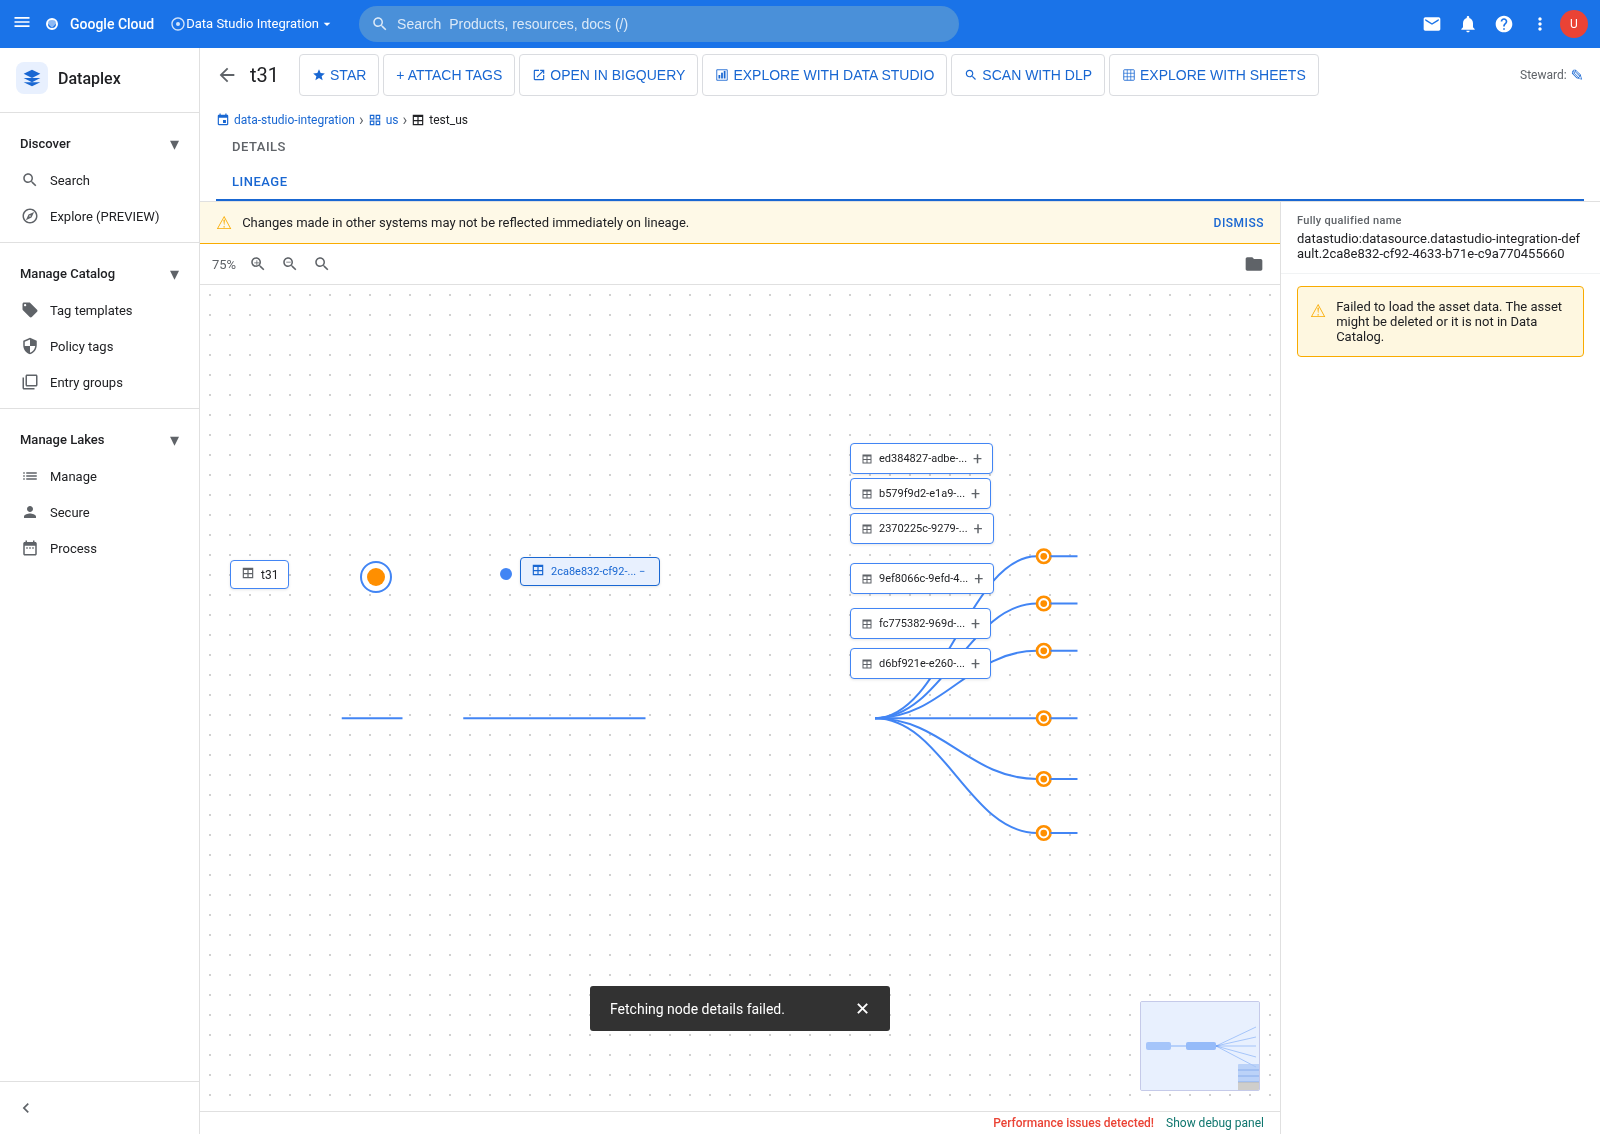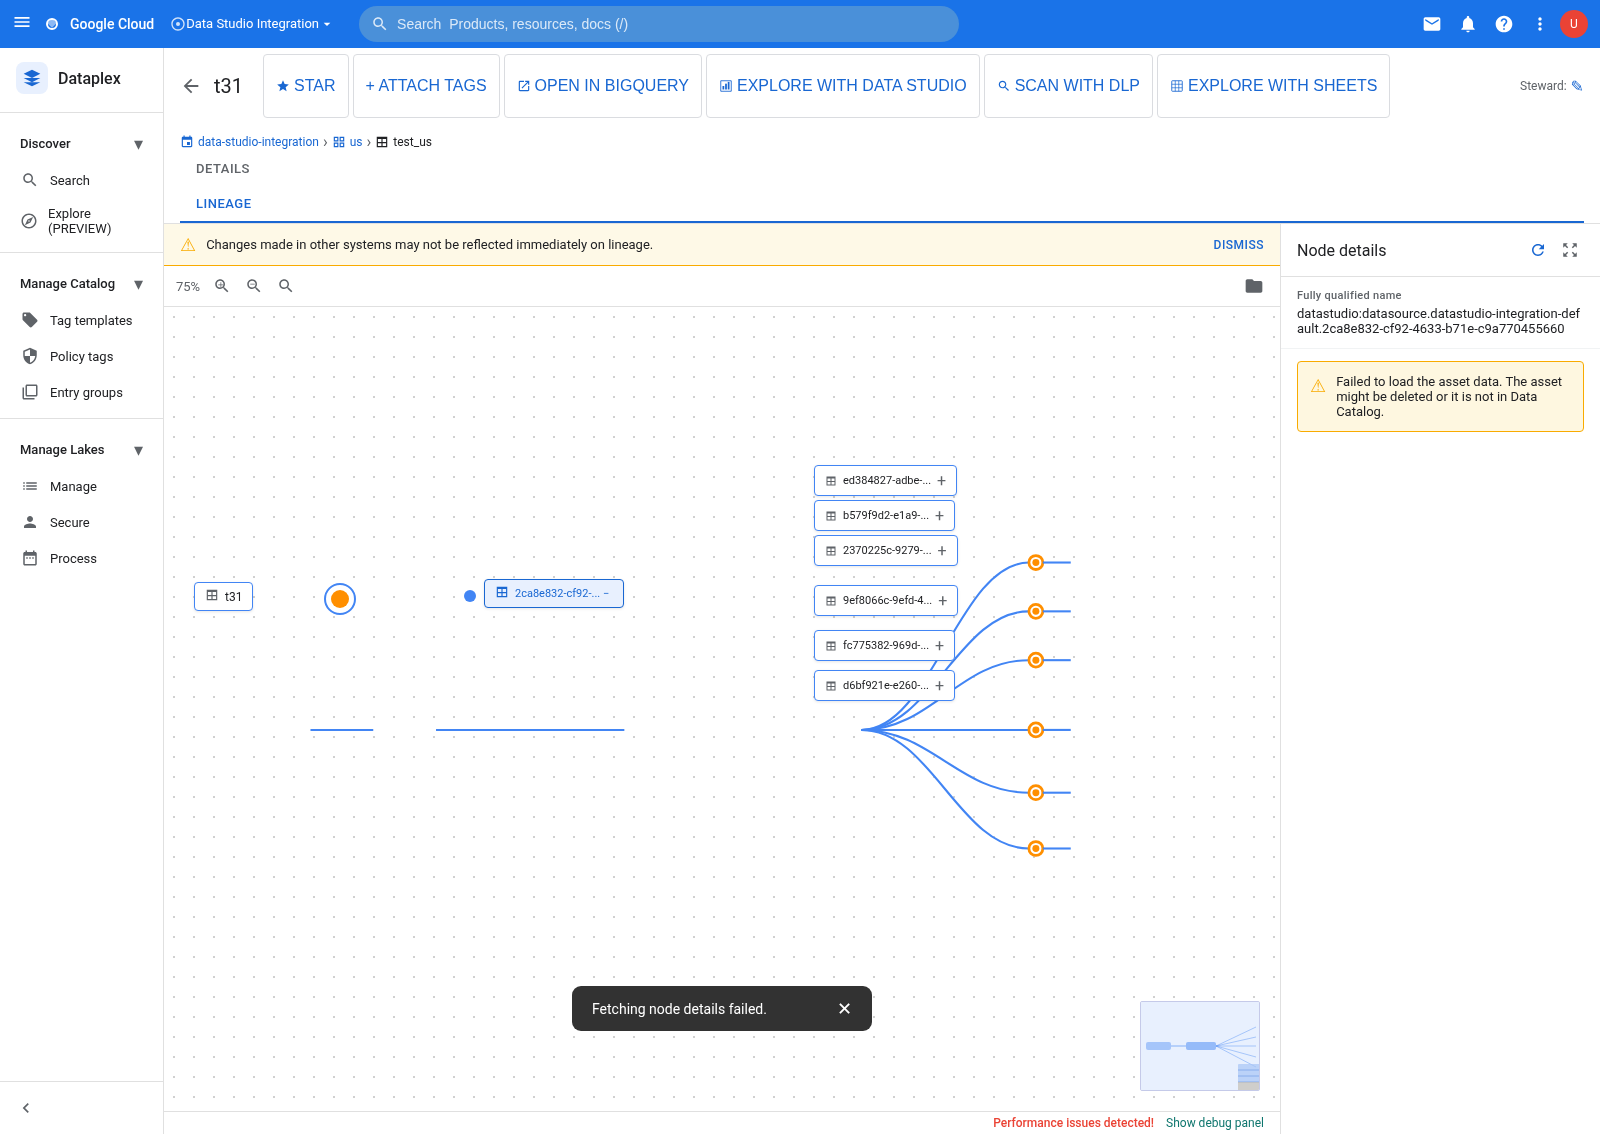--- a/index.html
+++ b/index.html
@@ -44,21 +44,21 @@
     .search-bar input::placeholder { color: rgba(255,255,255,0.8); }
     .top-bar-actions { display: flex; align-items: center; gap: 4px; margin-left: auto; }
     .top-bar-icon-btn { width: 32px; height: 32px; display: flex; align-items: center; justify-content: center; color: white; cursor: pointer; border-radius: 50%; }
     .avatar { width: 28px; height: 28px; border-radius: 50%; background: #ea4335; display: flex; align-items: center; justify-content: center; color: white; font-size: 12px; cursor: pointer; overflow: hidden; }
 
     
     .app-body { display: flex; margin-top: 48px; height: calc(1134px - 48px); }
 
     
     .sidebar {
-      width: 164px;
+      width: 200px;
       background: white;
       border-right: 1px solid #e0e0e0;
       display: flex;
       flex-direction: column;
       overflow-y: auto;
       flex-shrink: 0;
     }
     .sidebar-section-header {
       display: flex;
       align-items: center;
@@ -110,26 +110,26 @@
       gap: 12px;
       padding: 6px 0;
     }
     .back-btn { color: #5f6368; cursor: pointer; font-size: 20px; display: flex; align-items: center; }
     .entry-title { font-size: 20px; font-weight: 400; color: #202124; }
     .entry-actions { display: flex; align-items: center; gap: 4px; margin-left: 8px; }
     .action-btn {
       display: flex;
       align-items: center;
       gap: 4px;
-      padding: 22px 12px;
+      padding: 12px 12px;
       border: 1px solid #dadce0;
       border-radius: 4px;
       background: white;
       color: #1967d2;
-      font-size: 16px;
+      font-size: 14px;
       cursor: pointer;
       white-space: nowrap;
       justify-content: space-between;
     }
     .steward-row { display: flex; align-items: center; justify-content: flex-end; padding: 4px 0; font-size: 12px; color: #5f6368; }
     .steward-row .edit-icon { color: #1967d2; cursor: pointer; font-size: 16px; margin-left: 4px; }
 
     
     .tabs { display: flex; border-bottom: 2px solid transparent; flex-direction: column; }
     .tab {
@@ -243,21 +243,21 @@
 
     
     .toast {
       position: absolute;
       bottom: 80px;
       left: 50%;
       transform: translateX(-50%);
       background: #323232;
       color: white;
       padding: 12px 20px;
-      border-radius: 9px;
+      border-radius: 3px;
       display: flex;
       align-items: center;
       gap: 16px;
       font-size: 14px;
       z-index: 50;
       min-width: 300px;
     }
     .toast-close { color: white; cursor: pointer; font-size: 18px; margin-left: auto; }
 
     
@@ -726,35 +726,20 @@
           </div>
         </div>
 
         <div class="perf-bar">
           <span class="perf-warning">Performance issues detected!</span>
           <span class="debug-link">Show debug panel</span>
         </div>
       </div>
 
       <div class="node-panel">
-        <div class="node-panel-header">
-          <span>Node details</span>
-          <div class="node-panel-actions">
-            <div class="node-panel-icon-btn">
-              <svg width="18" height="18" viewBox="0 0 24 24" fill="#1967d2">
-                  <path d="M17.65 6.35C16.2 4.9 14.21 4 12 4c-4.42 0-7.99 3.58-7.99 8s3.57 8 7.99 8c3.73 0 6.84-2.55 7.73-6h-2.08c-.82 2.33-3.04 4-5.65 4-3.31 0-6-2.69-6-6s2.69-6 6-6c1.66 0 3.14.69 4.22 1.78L13 11h7V4l-2.35 2.35z"></path>
-                </svg>
-            </div>
-            <div class="node-panel-icon-btn">
-              <svg width="18" height="18" viewBox="0 0 24 24" fill="#5f6368">
-                  <path d="M15 3l2.3 2.3-2.89 2.87 1.42 1.42L18.7 6.7 21 9V3h-6zM3 9l2.3-2.3 2.87 2.89 1.42-1.42L6.7 5.3 9 3H3v6zm6 12l-2.3-2.3 2.89-2.87-1.42-1.42L5.3 17.3 3 15v6h6zm12-6l-2.3 2.3-2.87-2.89-1.42 1.42 2.89 2.87L15 21h6v-6z"></path>
-                </svg>
-            </div>
-          </div>
-        </div>
 
         <div class="node-panel-field">
           <div class="node-panel-label">Fully qualified name</div>
           <div class="node-panel-value">datastudio:datasource.datastudio-integration-default.2ca8e832-cf92-4633-b71e-c9a770455660</div>
         </div>
 
         <div class="error-card">
           <span class="error-icon">⚠</span>
           <span>Failed to load the asset data. The asset might be deleted or it is not in Data Catalog.</span>
         </div>

